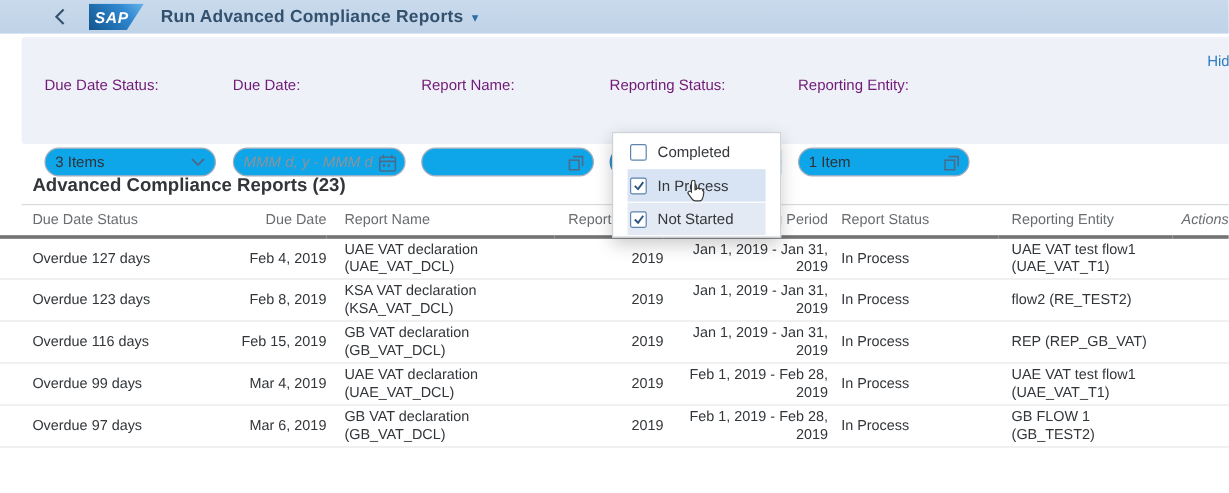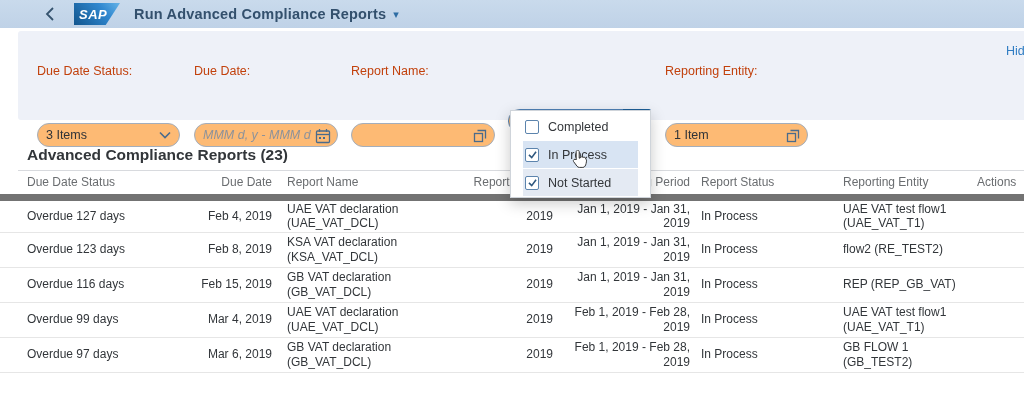--- a/index.html
+++ b/index.html
@@ -34,29 +34,29 @@
   .app-title .caret { margin-left:7px; font-size:11px; color:#2e6da4; }
 
   
   .filter-panel {
     position:absolute; left:18px; top:31px; width:1006px; height:89px;
     background:#eef1f8; border-radius:3px 0 0 3px;
   }
   .hide-link { position:absolute; left:1006px; top:44px; font-size:12.5px; color:#2f7cc3; cursor:pointer; white-space:nowrap; }
 
   .field { position:absolute; top:64px; }
-  .field .flabel { display:block; font-size:12.5px; color:#c2410c; margin-bottom:7px; white-space:nowrap; }
+  .field .flabel { display:block; font-size:12.5px; color:#701a75; margin-bottom:7px; white-space:nowrap; }
   .f1 { left:37px;  width:143px; }
   .f2 { left:194px; width:144px; }
   .f3 { left:351px; width:144px; }
   .f4 { left:508px; width:143px; }
   .f5 { left:665px; width:143px; }
 
   .inputbox, .selectbox, .combobox {
-    width:100%; height:24px; background:#fdba74; border:1px solid #a3aebc; border-radius:12px;
+    width:100%; height:24px; background:#0ea5e9; border:1px solid #a3aebc; border-radius:12px;
     font-size:12.5px; color:#2f3338; position:relative;margin-top:45px;
   }
   .selectbox { display:flex; align-items:center; justify-content:space-between; padding:0 8px; cursor:pointer; }
   .inputbox input {
     width:100%; height:100%; border:none; outline:none; background:transparent;
     font-size:12.5px; color:#2f3338; padding:0 26px 0 8px; font-family:"Liberation Sans",sans-serif;
   }
   .inputbox input::placeholder { font-style:italic; color:#8d929a; }
   .side-icon { position:absolute; right:6px; top:4px; width:16px; height:16px; cursor:pointer; }
 
@@ -88,34 +88,34 @@
 
   .cursor { position:absolute; left:571px; top:150px; z-index:30; pointer-events:none; }
 
   
   .tbl-title { position:absolute; left:27px; top:146px; font-size:15.5px; font-weight:bold; color:#32363a; }
   .tbl-sep { position:absolute; left:18px; top:170px; width:1006px; height:1px; background:#d8dade; }
 
   table.grid { position:absolute; left:0; top:171px; width:1024px; border-collapse:collapse; table-layout:fixed; }
   table.grid th {
     height:26px; font-size:12px; font-weight:normal; color:#6a6d70;
-    border-bottom:7px solid #737373; white-space:nowrap; overflow:hidden;
+    border-bottom:3px solid #737373; white-space:nowrap; overflow:hidden;
   }
   table.grid td {
     height:35px; font-size:12px; color:#32363a; line-height:14.5px;
     border-bottom:1px solid #e6e6e6; vertical-align:middle; overflow:hidden;
   }
   .c1 { text-align:left;  padding-left:27px; }
   .c2 { text-align:right; }
   .c3 { text-align:left;  padding-left:15px; }
   .c4 { text-align:right; }
   .c5 { text-align:right; }
   .c6 { text-align:left;  padding-left:11px; }
   .c7 { text-align:left;  padding-left:11px; }
-  .c8 { text-align:left; }
+  .c8 { text-align:right;font-style:italic; }
   td.c2, th.c2 { white-space:nowrap; }
   .neg { color:#b3413c;margin-top:20px; }
 </style>
 </head>
 <body>
 
 <div class="appbar">
   <span class="back-btn">
     <svg width="12" height="16" viewBox="0 0 12 16">
         <polyline points="9,2 3,8 9,14" fill="none" stroke="#35536e" stroke-width="1.8"></polyline>
@@ -163,20 +163,21 @@
   <div class="inputbox">
     <input type="text" value="" style="">
     <svg class="side-icon" viewBox="0 0 16 16">
       <rect x="2.5" y="5.5" width="8" height="8" fill="none" stroke="#4a6b8c" stroke-width="1.3"></rect>
       <polyline points="5.5,2.5 13.5,2.5 13.5,10.5" fill="none" stroke="#4a6b8c" stroke-width="1.3"></polyline>
     </svg>
   </div>
 </div>
 
 <div class="field f4">
+  <span class="flabel">Reporting Status:</span>
   <div class="combobox">
     <svg width="13" height="13" viewBox="0 0 14 14">
       <circle cx="7" cy="7" r="5.6" fill="none" stroke="#5d7189" stroke-width="1.2"></circle>
       <line x1="4.8" y1="4.8" x2="9.2" y2="9.2" stroke="#5d7189" stroke-width="1.2"></line>
       <line x1="9.2" y1="4.8" x2="4.8" y2="9.2" stroke="#5d7189" stroke-width="1.2"></line>
     </svg>
     <span class="token">
       <span>Not Started</span>
       <svg width="12" height="12" viewBox="0 0 14 14">
         <circle cx="7" cy="7" r="5.6" fill="none" stroke="#5d7189" stroke-width="1.2"></circle>

